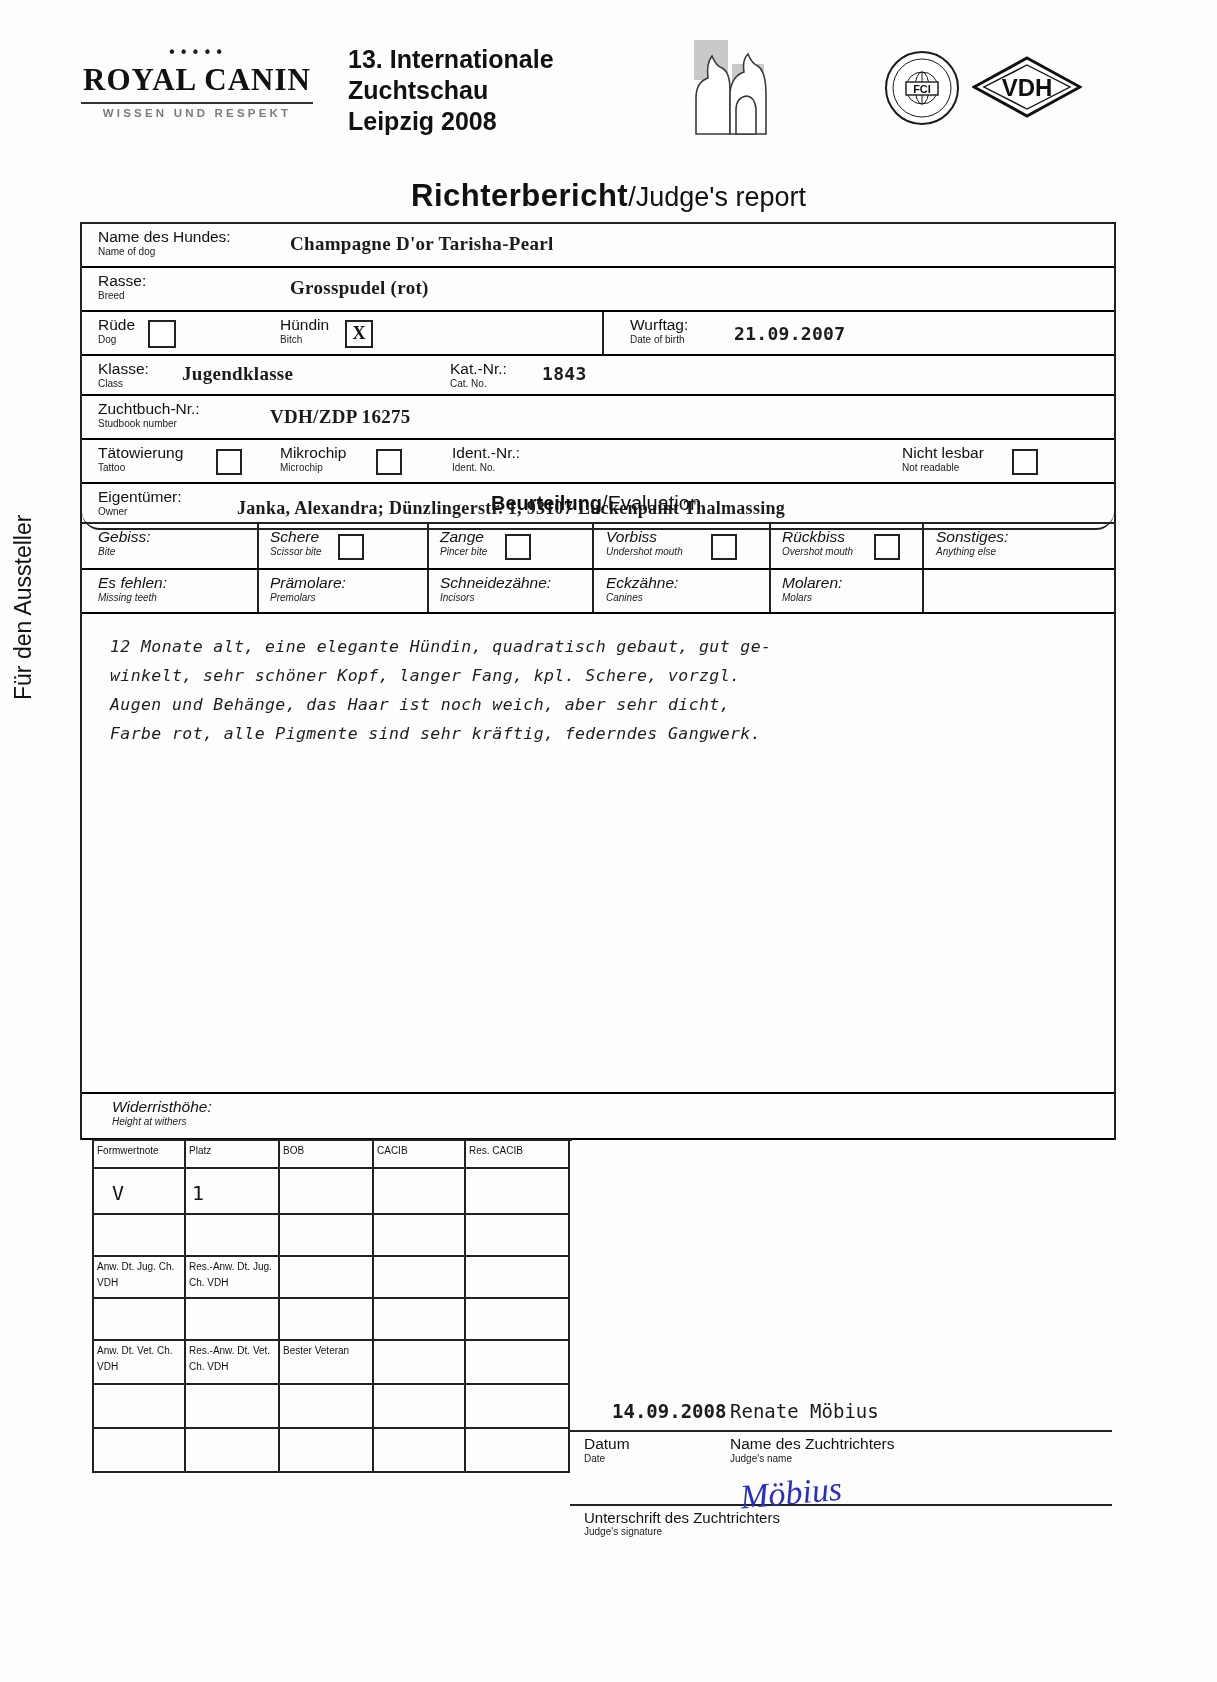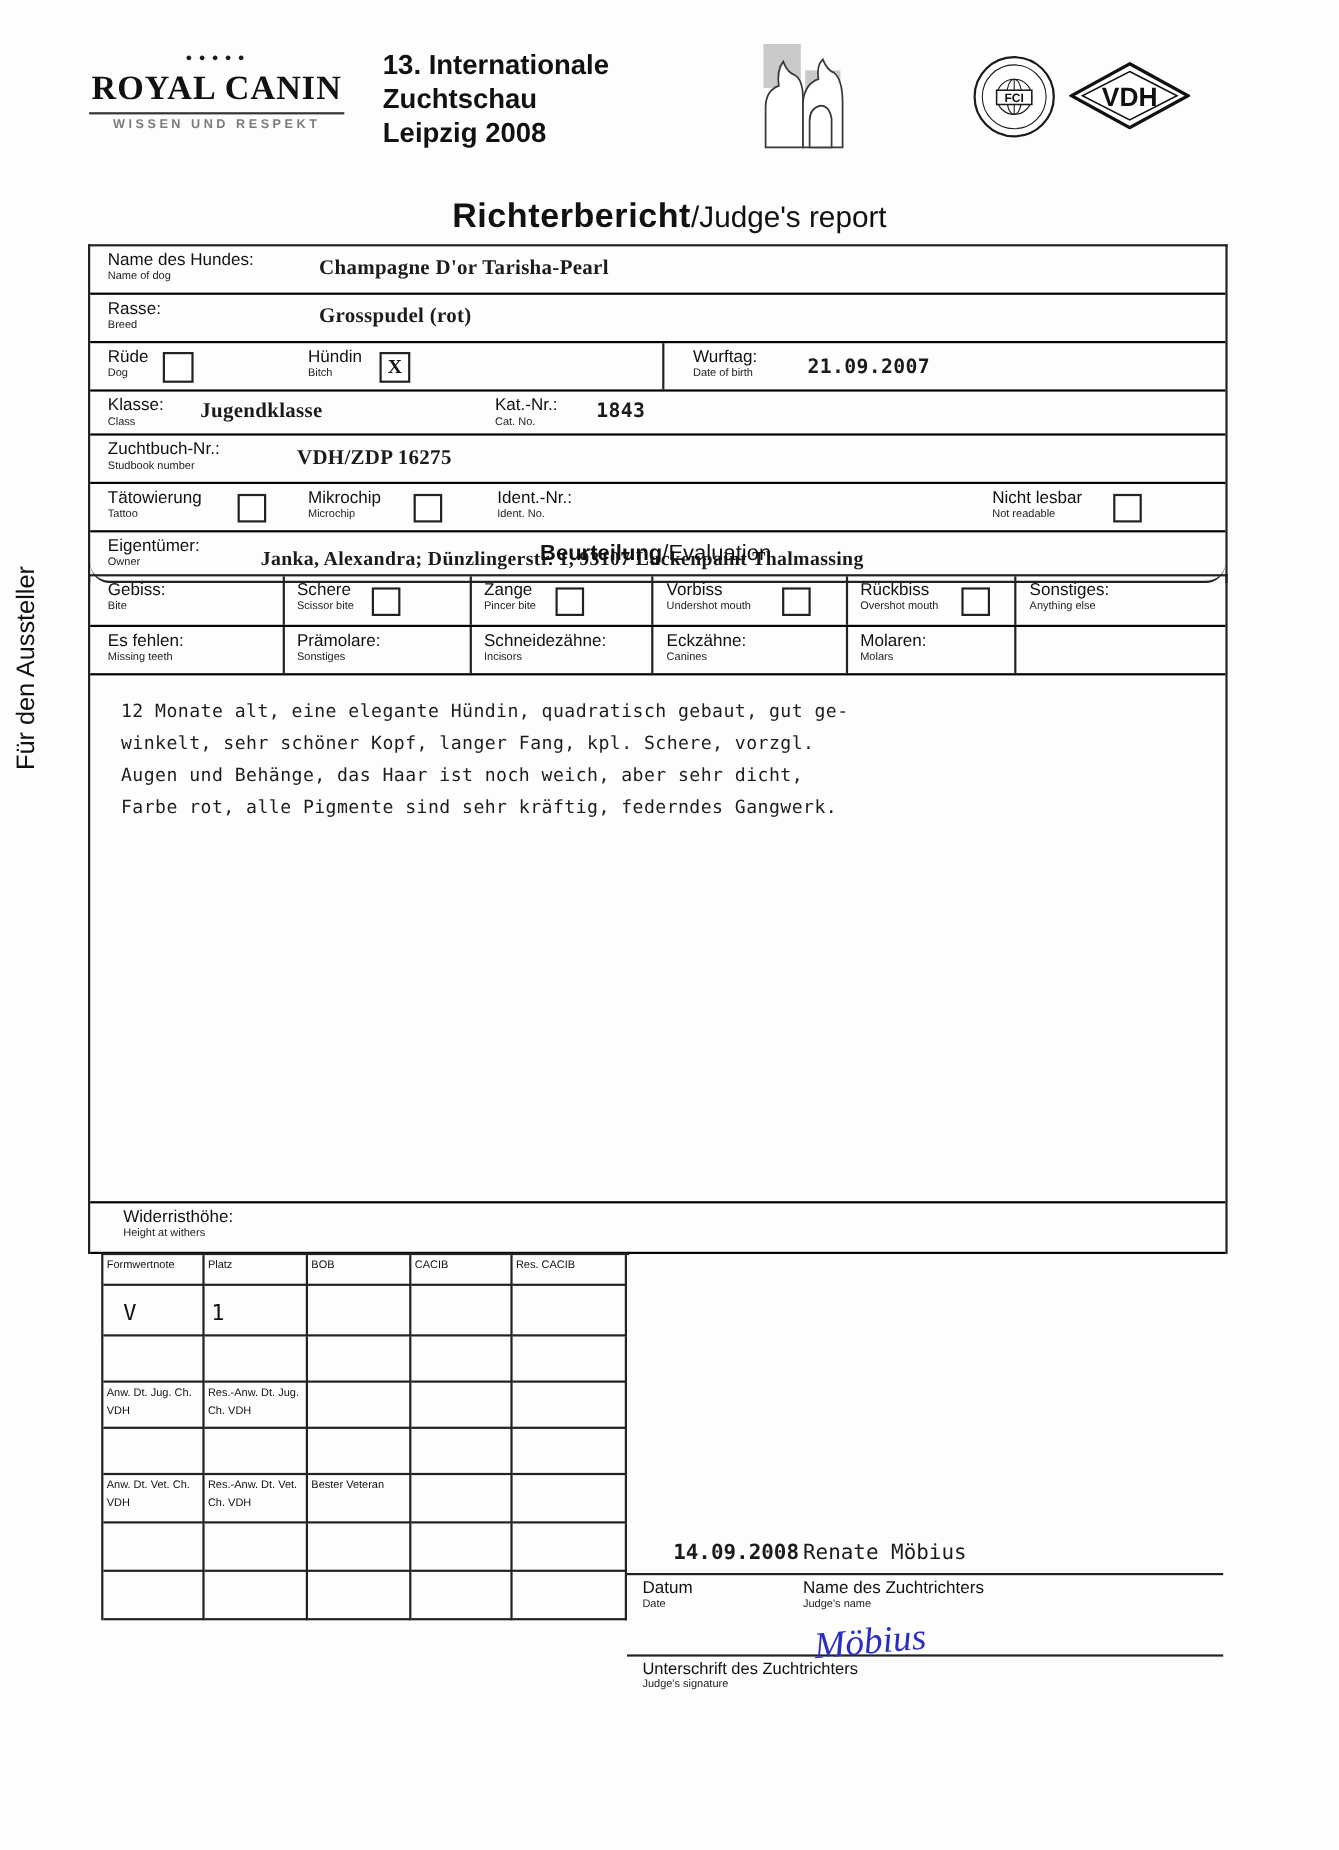--- a/index.html
+++ b/index.html
@@ -357,21 +357,21 @@
         <div class="lbl-en">Owner</div>
       </div>
       <div class="hand" style="position:absolute;left:155px;top:14px;font-size:18px;">Janka, Alexandra; Dünzlingerstr. 1, 93107 Luckenpaint Thalmassing</div>
     </div>
   </div>
 
   <div style="position:absolute;left:80px;top:492px;width:1032px;text-align:center;font-size:0;">
     <span style="font-size:20px;font-weight:bold;">Beurteilung</span><span style="font-size:20px;">/Evaluation</span>
   </div>
 
-  <div style="position:absolute;left:80px;top:522px;width:1032px;border:2px solid #222;border-bottom:none;">
+  <div style="position:absolute;left:80px;top:522px;width:1032px;border:2px solid #222;border-bottom:none;font-style:italic;">
 
     <div class="row" style="height:44px;">
       <div class="cellLabel">
         <div class="lbl-de">Gebiss:</div>
         <div class="lbl-en">Bite</div>
       </div>
       <div style="position:absolute;left:175px;top:0;bottom:0;width:2px;background:#222;"></div>
       <div class="cellLabel" style="left:188px;">
         <div class="lbl-de">Schere</div>
         <div class="lbl-en">Scissor bite</div>
@@ -407,21 +407,21 @@
     </div>
 
     <div class="row" style="height:42px;">
       <div class="cellLabel">
         <div class="lbl-de">Es fehlen:</div>
         <div class="lbl-en">Missing teeth</div>
       </div>
       <div style="position:absolute;left:175px;top:0;bottom:0;width:2px;background:#222;"></div>
       <div class="cellLabel" style="left:188px;">
         <div class="lbl-de">Prämolare:</div>
-        <div class="lbl-en">Sonstiges</div>
+        <div class="lbl-en">Premolars</div>
       </div>
       <div style="position:absolute;left:345px;top:0;bottom:0;width:2px;background:#222;"></div>
       <div class="cellLabel" style="left:358px;">
         <div class="lbl-de">Schneidezähne:</div>
         <div class="lbl-en">Incisors</div>
       </div>
       <div style="position:absolute;left:510px;top:0;bottom:0;width:2px;background:#222;"></div>
       <div class="cellLabel" style="left:524px;">
         <div class="lbl-de">Eckzähne:</div>
         <div class="lbl-en">Canines</div>

